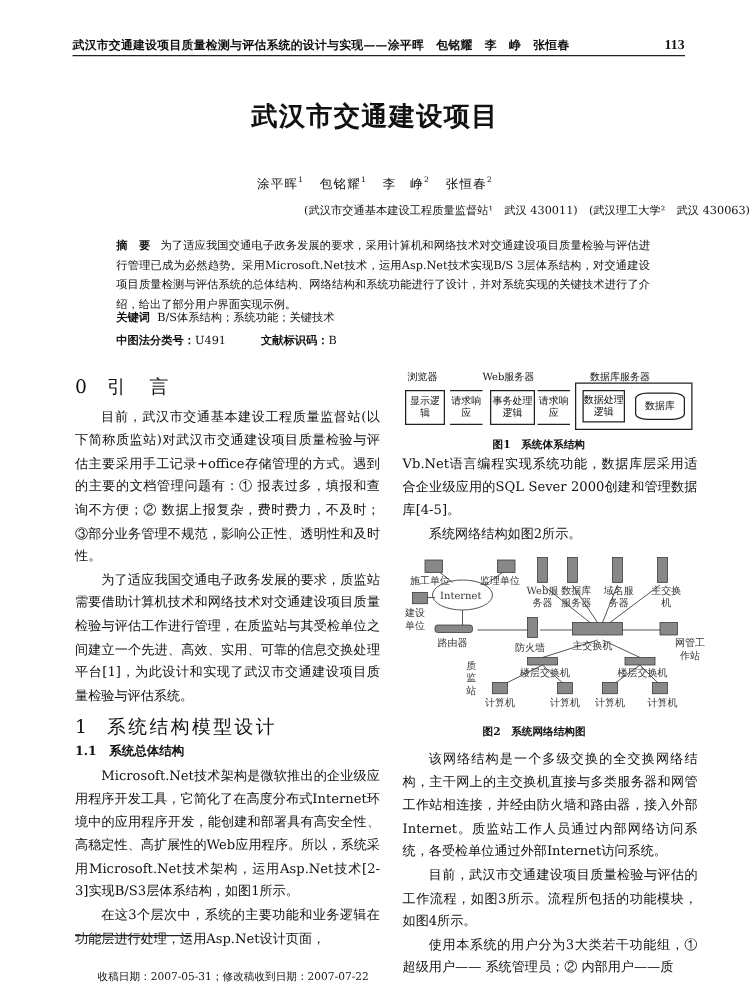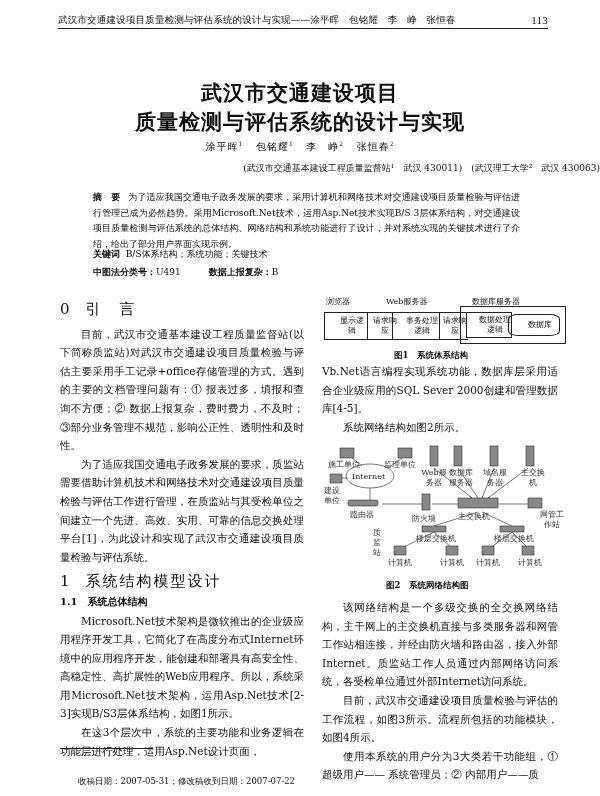--- a/index.html
+++ b/index.html
@@ -1,17 +1,17 @@
 <!DOCTYPE html>
 <html><head>
 <meta charset="utf-8">
 <style>
   html, body { margin:0; padding:0; background:#ffffff; }
   body { width:600px; height:796px; position:relative; overflow:hidden; color:#111; font-family:"DejaVu Serif", serif; }
-  .running-header { position:absolute; left:58px; right:52px; top:12px; height:16px; font-size:9.5px; font-weight:normal; letter-spacing:0.2px; border-bottom:1px solid #222; }
+  .running-header { position:absolute; left:58px; right:52px; top:28px; height:16px; font-size:9.5px; font-weight:bold; letter-spacing:0.2px; border-bottom:1px solid #222; }
   .running-header .rh-left { position:absolute; left:0; top:2px; }
   .running-header .rh-right { position:absolute; right:0; top:2px; font-family:"Liberation Serif", serif; font-size:11px; }
   .title { position:absolute; left:0; right:0; top:78px; text-align:center; font-size:21px; font-weight:bold; line-height:29px; letter-spacing:1px; font-family:"DejaVu Serif", serif; }
   .authors { position:absolute; left:0; right:0; top:140px; text-align:center; font-size:10px; letter-spacing:1px; }
   .authors sup { font-size:6px; }
   .affil { position:absolute; left:0; right:0; top:162px; text-align:right; font-size:9px; }
   .abstract { position:absolute; left:93px; right:80px; top:190px; font-size:9px; line-height:15.5px; text-align:justify; }
   .abstract .lbl { font-weight:bold; margin-right:8px; }
   .kw { position:absolute; left:93px; top:248px; font-size:9px; }
   .cls { position:absolute; left:93px; top:266px; font-size:9px; }
@@ -22,55 +22,54 @@
   .h1 { font-size:15px; font-weight:normal; margin:0 0 6px 0; letter-spacing:2px; }
   .h1 .num { margin-right:14px; }
   .h2 { font-weight:bold; font-size:10px; margin:0; }
   .h2 .num { margin-right:10px; }
   p { margin:0; text-indent:2em; }
   p.noind { text-indent:0; }
   .footnote-rule { position:absolute; left:60px; top:748px; width:93px; border-top:1px solid #222; }
   .footnote { position:absolute; left:78px; top:776px; font-size:8.5px; }
   .fig1 { position:absolute; left:322px; top:294px; width:236px; height:70px; }
   .fig1 .lab { position:absolute; font-size:8px; font-weight:normal; }
-  .box { position:absolute; border:1.5px solid #222; font-size:8px; text-align:center; line-height:10px; display:flex; align-items:center; justify-content:center;padding-left:12px; }
+  .box { position:absolute; border:1.5px solid #222; font-size:8px; text-align:center; line-height:10px; display:flex; align-items:center; justify-content:center; }
   .fig-cap { position:absolute; font-size:8.5px; font-weight:bold; }
   .fig2 { position:absolute; left:322px; top:438px; width:236px; height:140px; }
   .fig2 .lbl2 { position:absolute; font-size:8px; color:#333; text-align:center; line-height:10px; }
 </style>
 </head>
 <body>
 
 <div class="running-header">
   <span class="rh-left">武汉市交通建设项目质量检测与评估系统的设计与实现——涂平晖　包铭耀　李　峥　张恒春</span>
   <span class="rh-right">113</span>
 </div>
 
 <div class="title">
   <div>武汉市交通建设项目</div>
-  <div>质量检测与评估系统的设计与实现</div>
 </div>
 
 <div class="authors">
   <span>涂平晖</span><sup>1</sup>&nbsp;&nbsp;
   <span>包铭耀</span><sup>1</sup>&nbsp;&nbsp;
   <span>李　峥</span><sup>2</sup>&nbsp;&nbsp;
   <span>张恒春</span><sup>2</sup>
 </div>
 
 <div class="affil">(武汉市交通基本建设工程质量监督站¹　武汉 430011)　(武汉理工大学²　武汉 430063)</div>
 
 <div class="abstract">
   <span class="lbl">摘　要</span><span>为了适应我国交通电子政务发展的要求，采用计算机和网络技术对交通建设项目质量检验与评估进行管理已成为必然趋势。采用Microsoft.Net技术，运用Asp.Net技术实现B/S 3层体系结构，对交通建设项目质量检测与评估系统的总体结构、网络结构和系统功能进行了设计，并对系统实现的关键技术进行了介绍，给出了部分用户界面实现示例。</span>
 </div>
 <div class="kw">
   <b>关键词</b>&nbsp;&nbsp;<span>B/S体系结构；系统功能；关键技术</span>
 </div>
 <div class="cls">
-  <b>中图法分类号：</b><span>U491</span><span class="gap"></span><b>数据上报复杂：</b><span>B</span>
+  <b>中图法分类号：</b><span>U491</span><span class="gap"></span><b>文献标识码：</b><span>B</span>
 </div>
 
 <div class="col col-left">
   <div class="h1"><span class="num">0</span><span>引　言</span></div>
   <p>目前，武汉市交通基本建设工程质量监督站(以下简称质监站)对武汉市交通建设项目质量检验与评估主要采用手工记录+office存储管理的方式。遇到的主要的文档管理问题有：① 报表过多，填报和查询不方便；② 数据上报复杂，费时费力，不及时；③部分业务管理不规范，影响公正性、透明性和及时性。</p>
   <p>为了适应我国交通电子政务发展的要求，质监站需要借助计算机技术和网络技术对交通建设项目质量检验与评估工作进行管理，在质监站与其受检单位之间建立一个先进、高效、实用、可靠的信息交换处理平台[1]，为此设计和实现了武汉市交通建设项目质量检验与评估系统。</p>
   <div class="h1" style="margin-top:6px;margin-bottom:2px"><span class="num">1</span><span>系统结构模型设计</span></div>
   <div class="h2"><span class="num">1.1</span><span>系统总体结构</span></div>
   <p>Microsoft.Net技术架构是微软推出的企业级应用程序开发工具，它简化了在高度分布式Internet环境中的应用程序开发，能创建和部署具有高安全性、高稳定性、高扩展性的Web应用程序。所以，系统采用Microsoft.Net技术架构，运用Asp.Net技术[2-3]实现B/S3层体系结构，如图1所示。</p>
   <p>在这3个层次中，系统的主要功能和业务逻辑在功能层进行处理，运用Asp.Net设计页面，</p>

